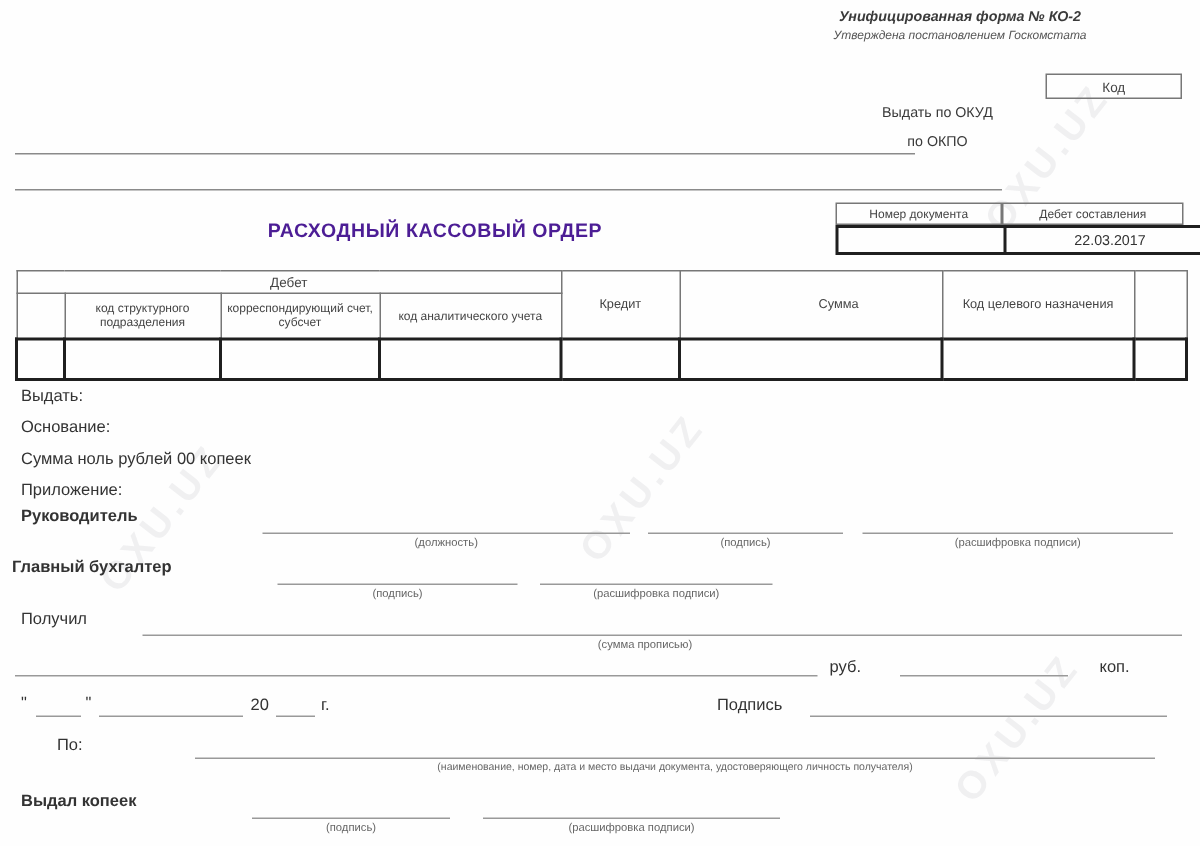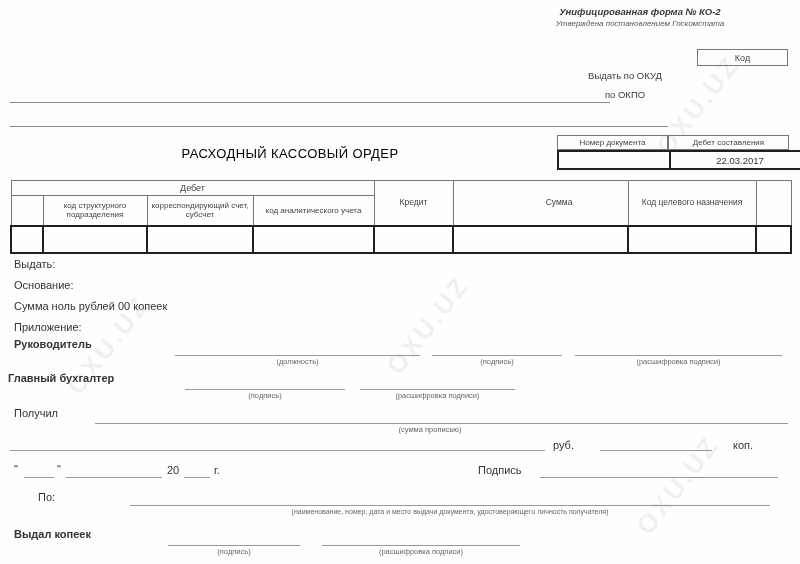--- a/index.html
+++ b/index.html
@@ -22,21 +22,21 @@
   .cell{position:absolute;border:1px solid #777;box-sizing:border-box;
         display:flex;align-items:center;justify-content:center;font-size:8px;color:#444;}
   .thick{border:2px solid #1f1f1f;}
   table.main{border-collapse:collapse;table-layout:fixed;width:780px;}
   table.main td{border:1px solid #777;font-size:8px;color:#444;text-align:center;
                 padding:1px 2px;line-height:1.15;overflow:hidden;}
   table.main tr.data td{border:2px solid #1f1f1f;height:23px;}
   table.main td.h1{font-size:9px;height:12px;}
   .wm{position:absolute;font-size:26px;letter-spacing:3px;color:#445;opacity:0.07;
       transform:rotate(-52deg);font-weight:bold;white-space:nowrap;pointer-events:none;}
-  .title{font-size:13px;font-weight:normal;letter-spacing:0.4px;color:#000000;}
+  .title{font-size:13px;font-weight:bold;letter-spacing:0.4px;color:#4c1d95;}
 </style>
 </head>
 <body>
 
 <div class="page">
 
   <div class="wm" style="left:50px;top:330px;">OXU.UZ</div>
   <div class="wm" style="left:370px;top:310px;">OXU.UZ</div>
   <div class="wm" style="left:640px;top:90px;">OXU.UZ</div>
   <div class="wm" style="left:620px;top:470px;">OXU.UZ</div>

